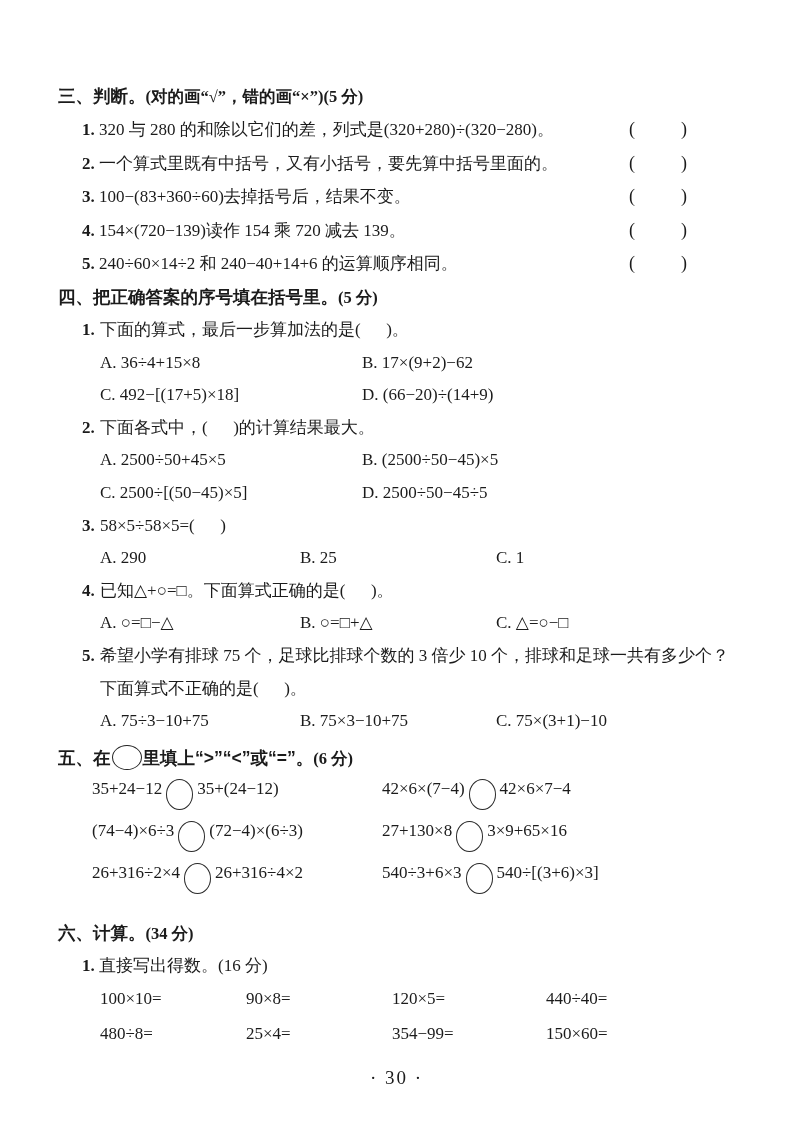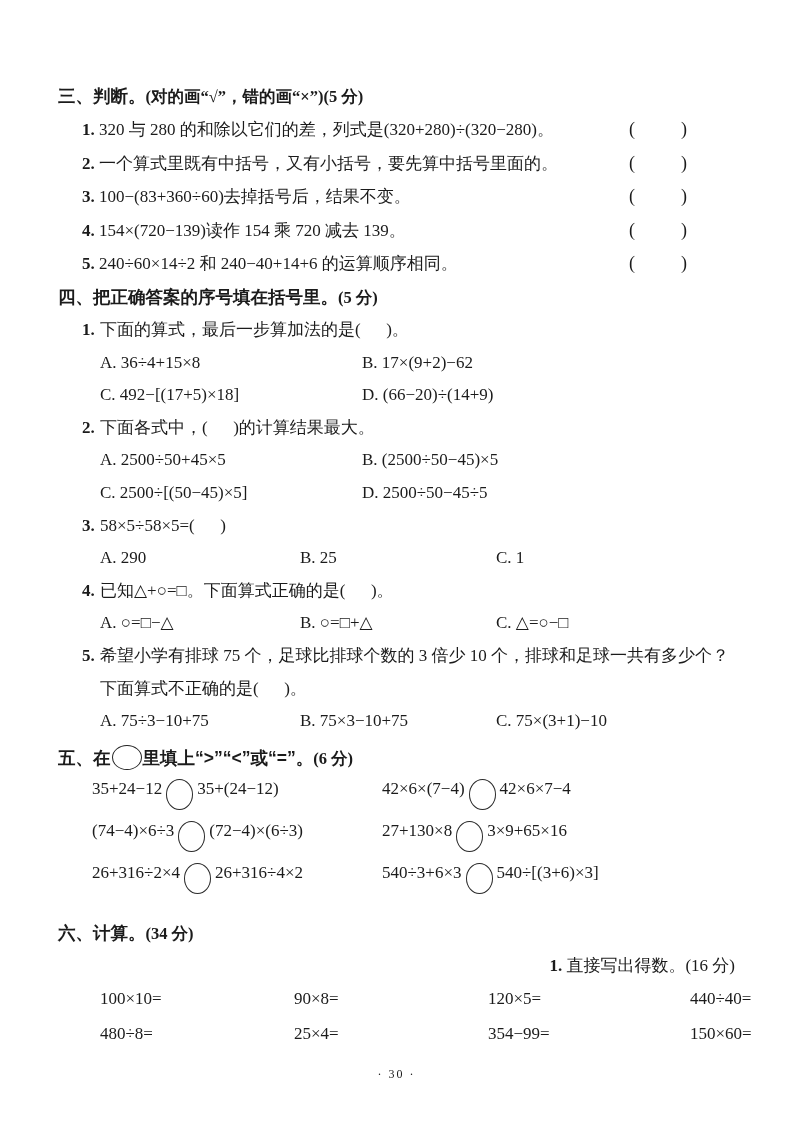--- a/index.html
+++ b/index.html
@@ -46,31 +46,31 @@
   .circle {
     width:27px; height:31px; border:1.6px solid #2a2a2a; border-radius:50%;
     margin:0 4px; flex:none; box-sizing:border-box;
   }
   .h-circle {
     display:inline-block; width:30px; height:25px; border:1.8px solid #222;
     border-radius:50%; vertical-align:-6px; margin:0 1px; box-sizing:border-box;
   }
 
   
-  .sub-head { padding-left:24px; line-height:32.6px;text-align:right; }
+  .sub-head { padding-left:24px; line-height:32.6px; }
   .calc-grid {
     display:grid; grid-template-columns:146px 146px 154px 1fr;
-    padding-left:42px; line-height:34.5px;gap:48px;
+    padding-left:42px; line-height:34.5px;
   }
 
   .spacer-sm { height:4px; }
   .spacer-md { height:12px; }
 
   .page-number {
-    text-align:center; margin-top:16px; font-size:12px; letter-spacing:2px;
+    text-align:center; margin-top:16px; font-size:19px; letter-spacing:2px;
   }
 </style>
 </head>
 <body>
 
 <div class="page">
 
   <div>
     <div class="sec-heading"><span>三、判断。</span><span class="note">(对的画“√”，错的画“×”)(5 分)</span></div>
 

